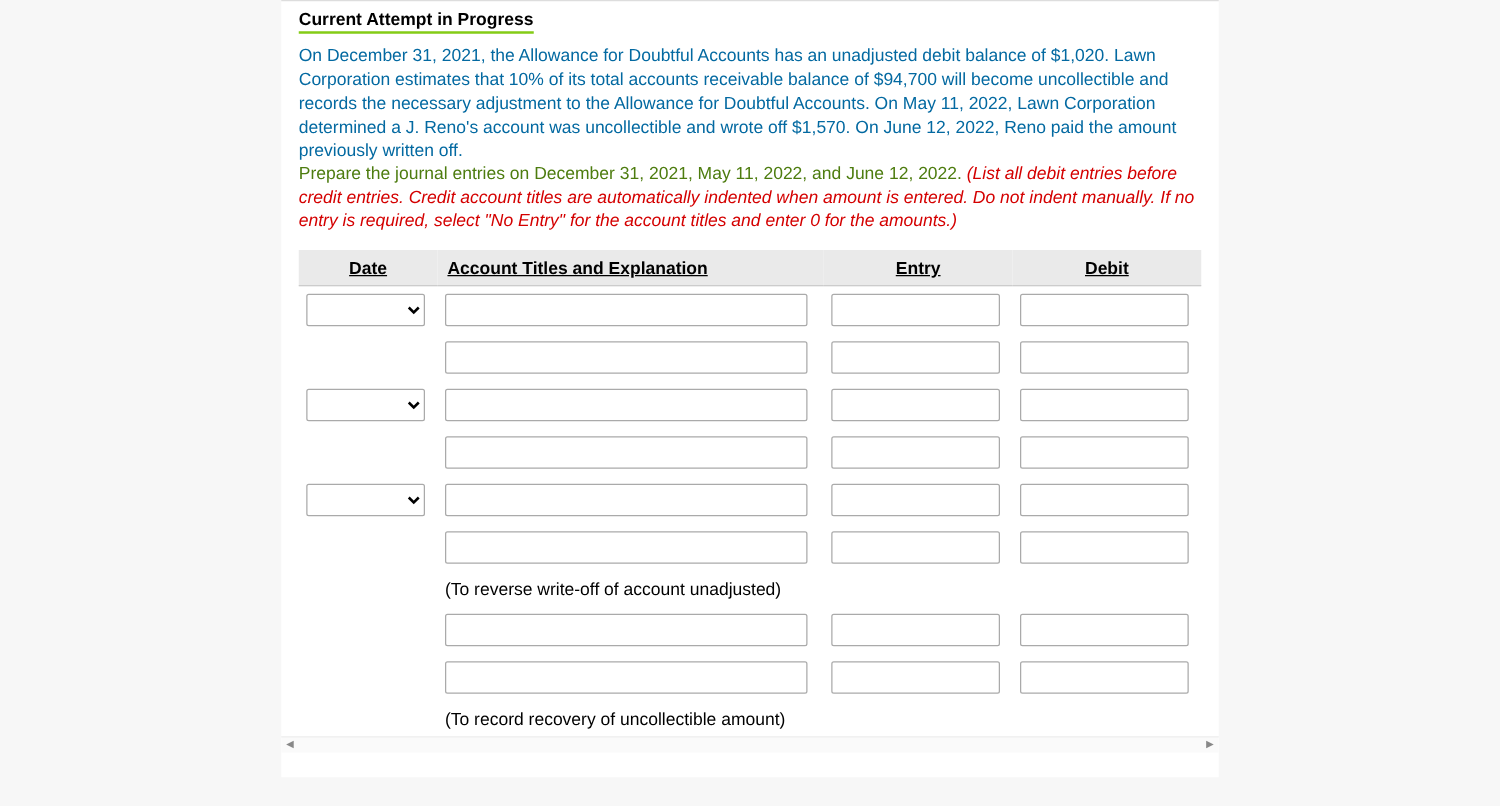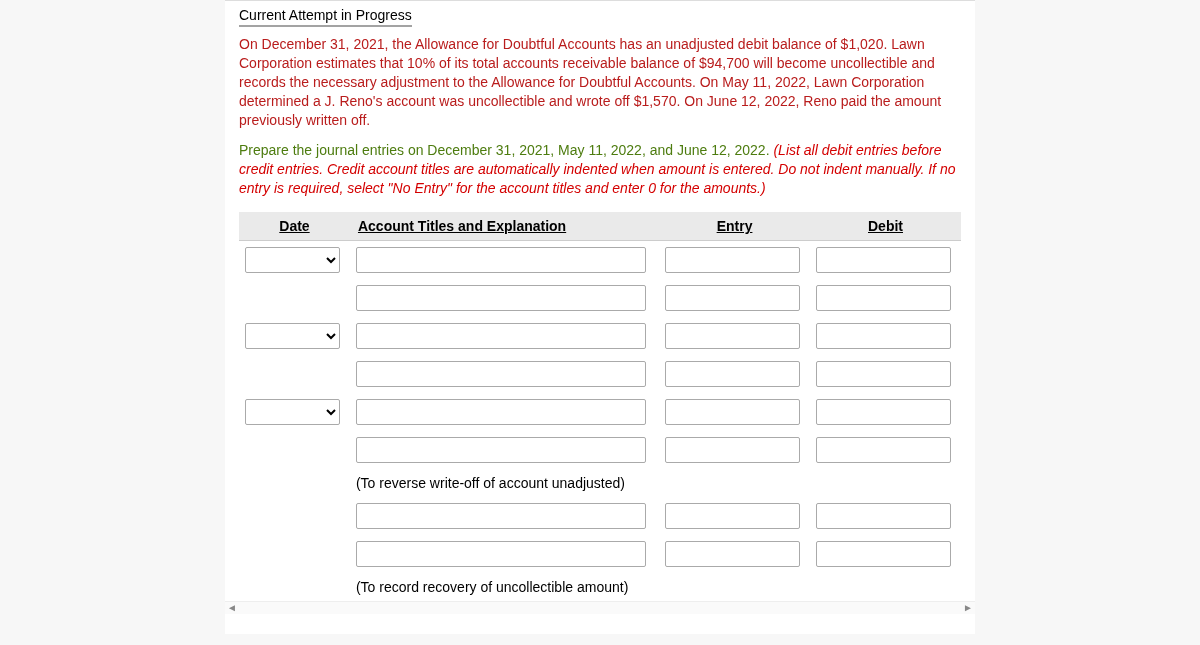--- a/index.html
+++ b/index.html
@@ -12,32 +12,32 @@
     }
     .container {
       width: 750px;
       margin: 0 auto;
       background: #fff;
       padding: 0 0 20px 0;
       border-top: 1px solid #ddd;
       position: relative;
     }
     .section-title {
-      font-weight: normal;
+      font-weight: bold;
       font-size: 14px;
       padding: 6px 0 2px 0;
-      border-bottom: 2px solid #a3a3a3;
+      border-bottom: 2px solid #84cc16;
       margin: 0 0 8px 0;
       display: inline-block;
     }
     .body-text {
       font-size: 14px;
       line-height: 1.35;
-      margin: 0 0 12px 0;
-      color: #b91c1c;
+      margin: 0 0 0 0;
+      color: #0369a1;
     }
     .instruction-text {
       font-size: 14px;
       line-height: 1.35;
       margin: 0 0 14px 0;
     }
     .instruction-black { color: #4d7c0f; }
     .instruction-red { color: #d40000; font-style: italic; }
     .je-table {
       width: 100%;

